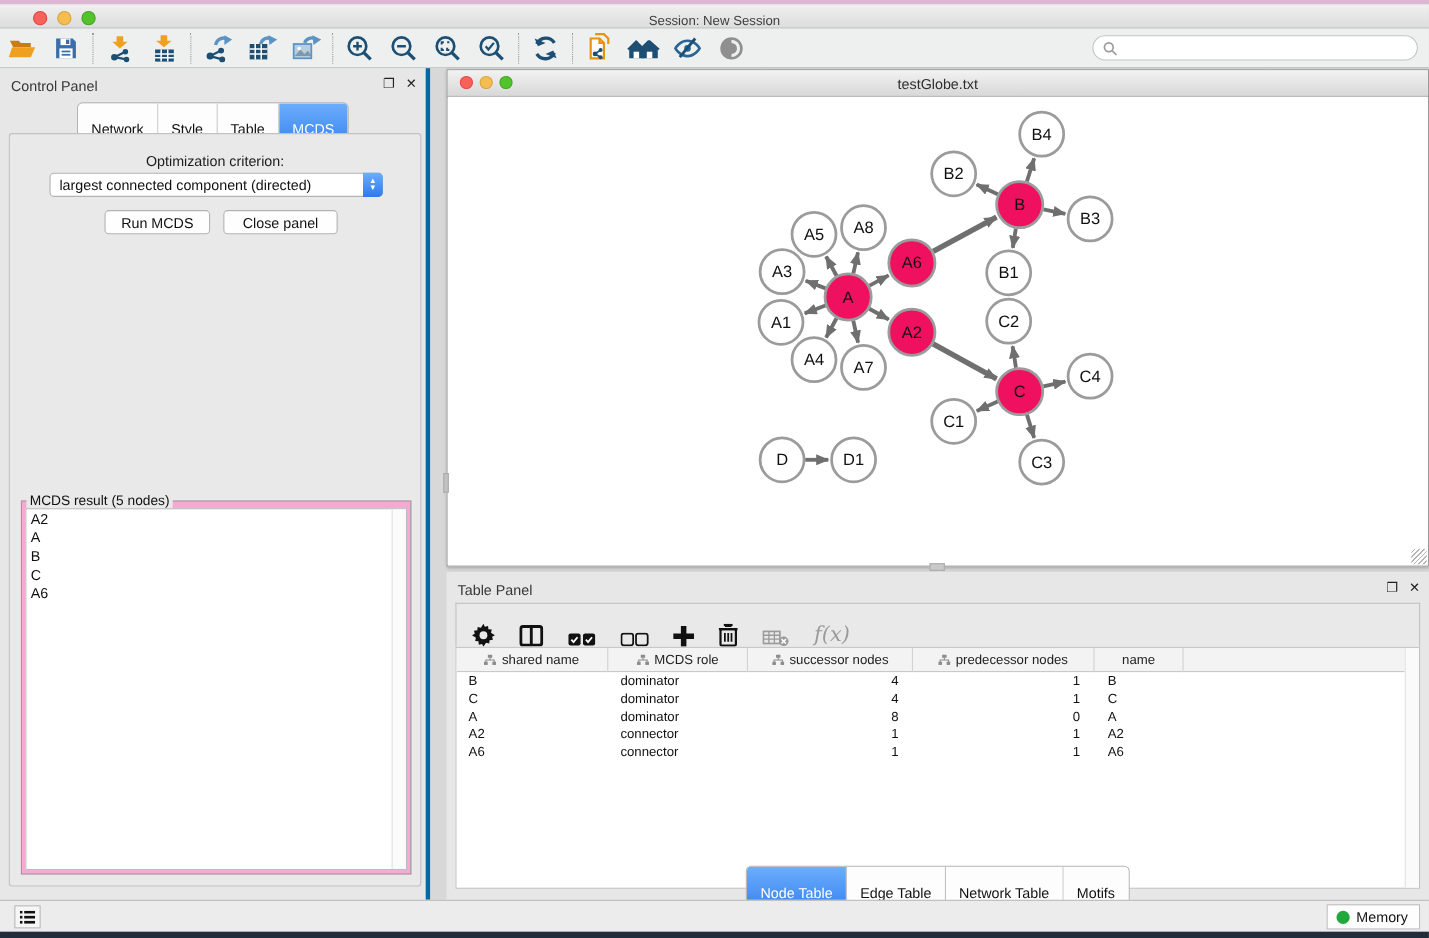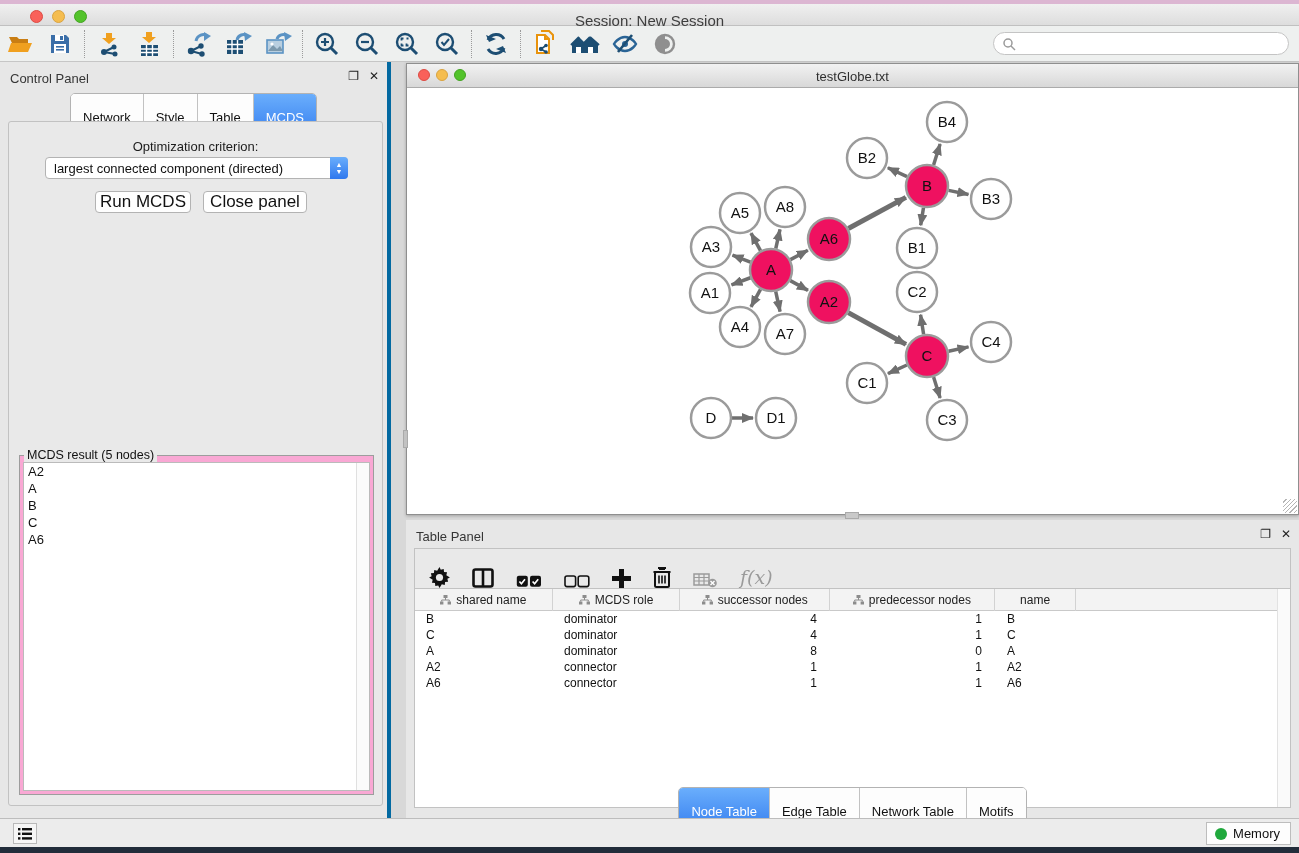--- a/index.html
+++ b/index.html
@@ -8,21 +8,21 @@
   .abs { position:absolute; }
 
   
   #desktop-top { left:0; top:0; width:1299px; height:4px; background:#dcb6d2; }
   #titlebar { left:0; top:4px; width:1299px; height:22px;
     background:linear-gradient(#f0f0f0,#dddddd); border-bottom:1px solid #c0c0c0; }
   .tl { position:absolute; top:6px; width:13px; height:13px; border-radius:50%; }
   .tl.red { background:#f9615a; border:1px solid #dd4b43; }
   .tl.yel { background:#f5bd4f; border:1px solid #d9a340; }
   .tl.grn { background:#53c32b; border:1px solid #43a322; }
-  #main-title { left:0; right:0; top:8px; text-align:center; font-size:15px; color:#3e3e3e; }
+  #main-title { left:0; right:0; top:8px; text-align:center; font-size:12px; color:#3e3e3e; }
 
   
   #toolbar { left:0; top:26px; width:1299px; height:36px; background:#eef0ef;
     border-bottom:1px solid #c6c6c6; display:flex; align-items:center; }
   .tb-icon { width:40px; height:32px; display:flex; align-items:center; justify-content:center; cursor:pointer; }
   .tb-sep { width:1px; height:28px; border-left:1px dotted #9b9b9b; margin:0 4px; }
   #search-wrap { position:absolute; right:10px; top:6px; width:296px; height:23px;
     background:#ffffff; border:1px solid #c4c4c4; border-radius:12px; display:flex; align-items:center; padding-left:8px; }
   #search-input { border:none; outline:none; font-size:12px; width:250px; background:transparent; color:#333; }
 
@@ -39,21 +39,21 @@
   #ctl-content { position:absolute; left:8px; top:59px; width:375px; height:685px;
     border:1px solid #c2c2c2; border-radius:3px; background:#e9e9e9; }
   #opt-label { position:absolute; left:0; right:0; top:17px; text-align:center; font-size:13px; color:#1c1c1c; }
   #criterion { position:absolute; left:36px; top:35px; width:303px; height:22px; background:#fff;
     border:1px solid #b3b3b3; border-radius:4px; display:flex; align-items:center; cursor:pointer; }
   #criterion .val { flex:1; font-size:13px; padding-left:8px; color:#111; white-space:nowrap; }
   #criterion .stepper { width:18px; height:22px; margin-right:-1px; border-radius:0 4px 4px 0;
     background:linear-gradient(#6aaefc,#2f78ee); color:#fff; font-size:7px; line-height:7px;
     display:flex; flex-direction:column; align-items:center; justify-content:center; }
   .mac-btn { position:absolute; height:22px; background:#fefefe; border:1px solid #b3b3b3; border-radius:4px;
-    font-size:17px; color:#111; display:flex; align-items:center; justify-content:center; cursor:pointer;
+    font-size:13px; color:#111; display:flex; align-items:center; justify-content:center; cursor:pointer;
     font-family:"Liberation Sans","DejaVu Sans",sans-serif; }
   #mcds-fieldset { position:absolute; left:10px; top:333px; width:355px; height:340px;
     border:1px solid #9d9d9d; background:#f9a8d4; }
   #mcds-legend { position:absolute; left:4px; top:-8px; background:#e9e9e9; padding:0 3px; font-size:12.5px; color:#111; }
   #mcds-list { position:absolute; left:3px; top:6px; width:347px; height:329px; background:#fff; border:1px solid #bbb; overflow:hidden; }
   #mcds-scroll { position:absolute; right:0; top:0; width:13px; height:100%; background:#fbfbfb; border-left:1px solid #e0e0e0; }
   .mcds-item { font-size:13px; color:#111; padding:1px 0 1px 4px; line-height:15px; cursor:default; }
 
   
   #net-window { left:406px; top:63px; width:893px; height:452px; background:#fff;

